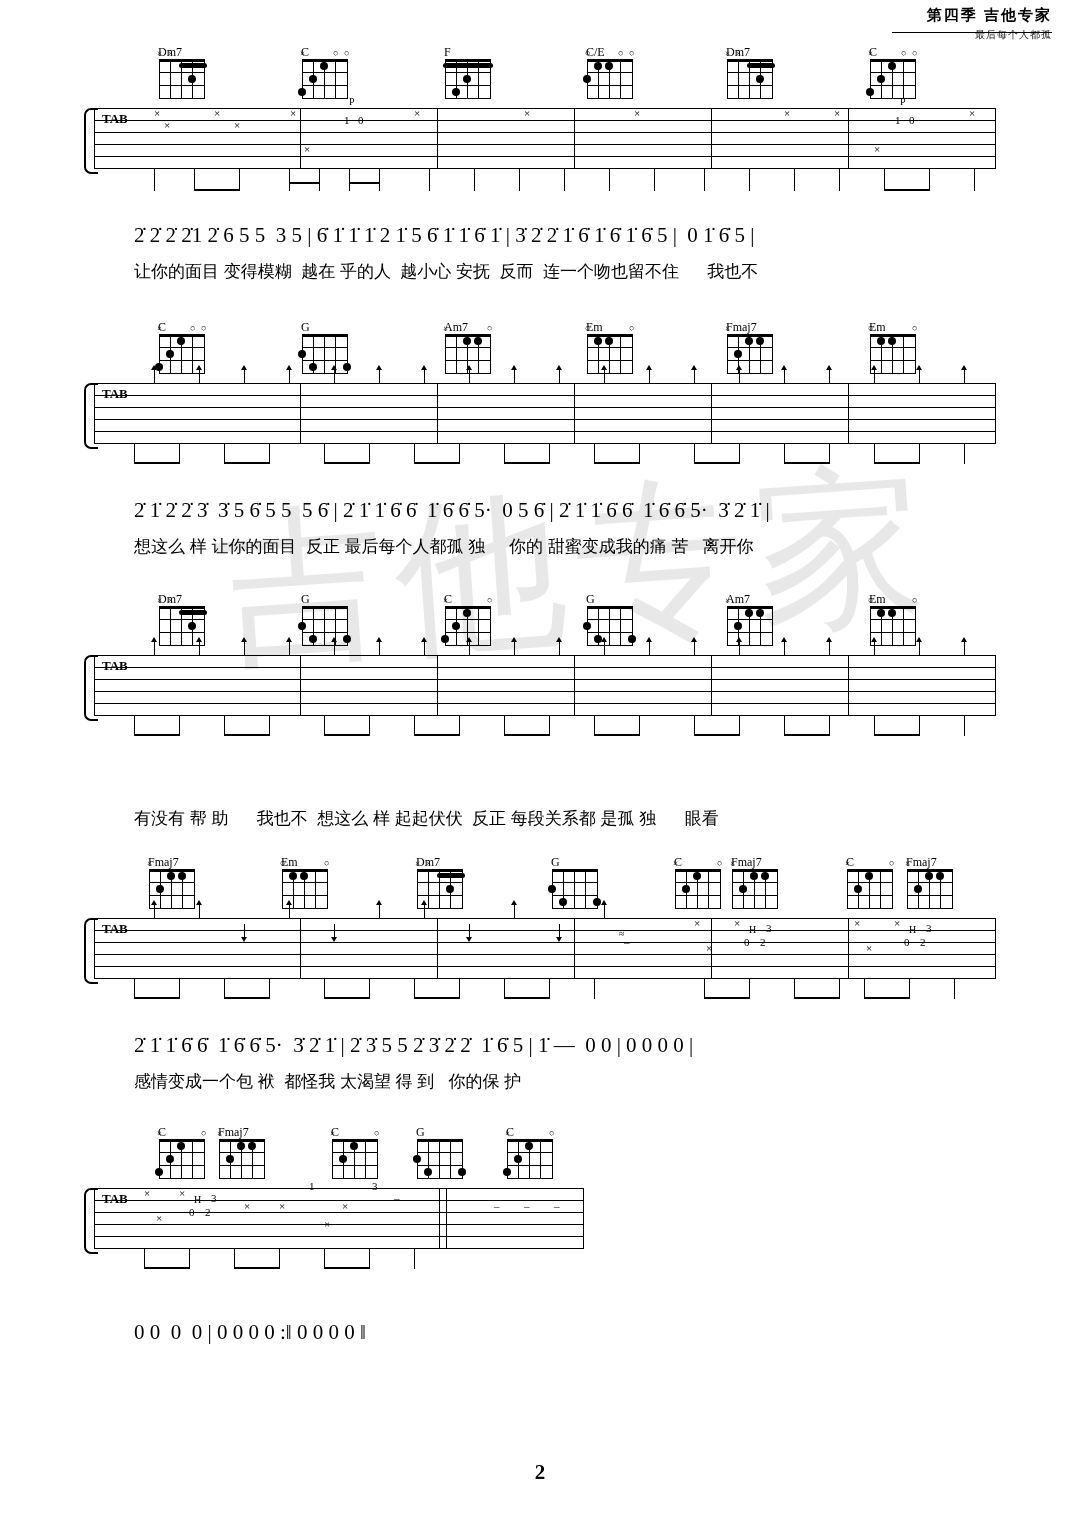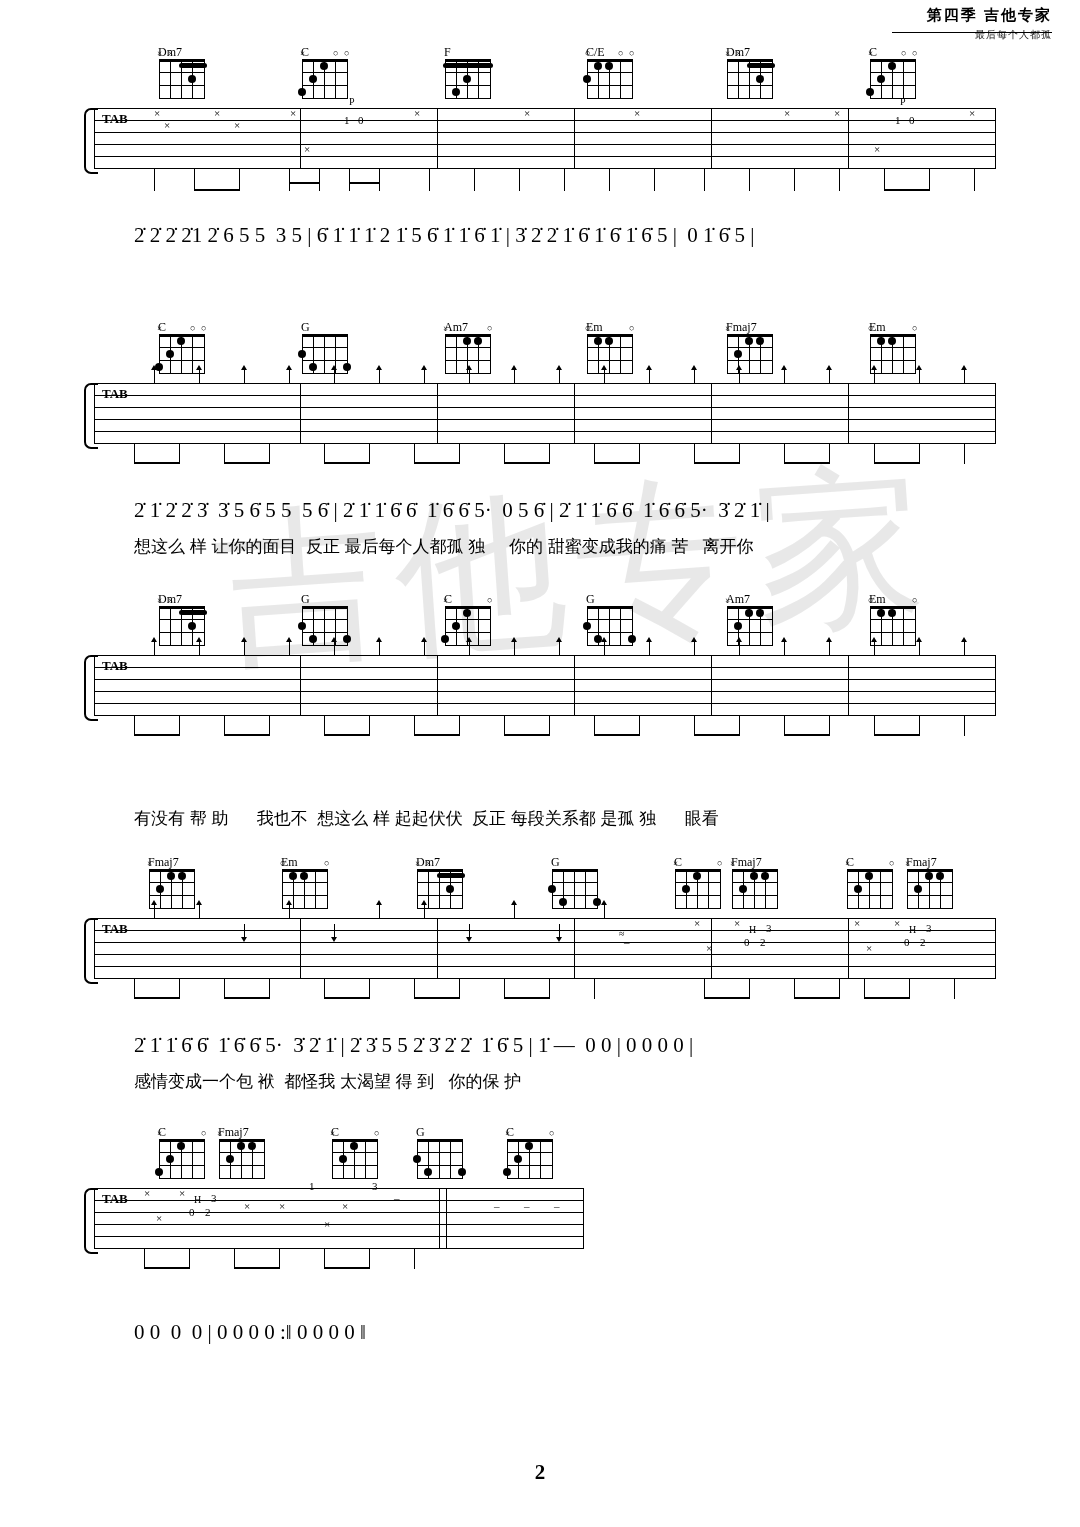--- a/index.html
+++ b/index.html
@@ -302,20 +302,21 @@
       <div class="stem" style="left:655px;top:61px;height:22px;"></div>
       <div class="stem" style="left:700px;top:61px;height:22px;"></div>
       <div class="stem" style="left:745px;top:61px;height:22px;"></div>
       <div class="stem" style="left:790px;top:61px;height:22px;"></div>
       <div class="stem" style="left:835px;top:61px;height:22px;"></div>
       <div class="beam" style="left:790px;top:81px;width:46px;"></div>
       <div class="stem" style="left:880px;top:61px;height:22px;"></div>
     </div>
 
     <div class="jp" style="left:50px;top:178px;">2̇ 2̇ 2̇ 2̇1 2̇ 6 5 5  3 5 | 6̇ 1̇ 1̇ 1̇ 2 1̇ 5 6̇ 1̇ 1̇ 6̇ 1̇ | 3̇ 2̇ 2̇ 1̇ 6̇ 1̇ 6̇ 1̇ 6̇ 5 |  0 1̇ 6̇ 5 |</div>
+    <div class="lyr" style="left:50px;top:215px;">让你的面目 变得模糊  越在 乎的人  越小心 安抚  反而  连一个吻也留不住      我也不</div>
   </div>
 
   <div class="system" style="left:84px;top:320px;width:912px;height:250px;">
     <div class="chord" style="left:72px;top:0;">
       <div class="nm">C</div>
       <div class="grid">
         <div class="nut"></div>
         <div class="v" style="left:0;"></div>
           <div class="v" style="left:11px;"></div>
           <div class="v" style="left:22px;"></div>

